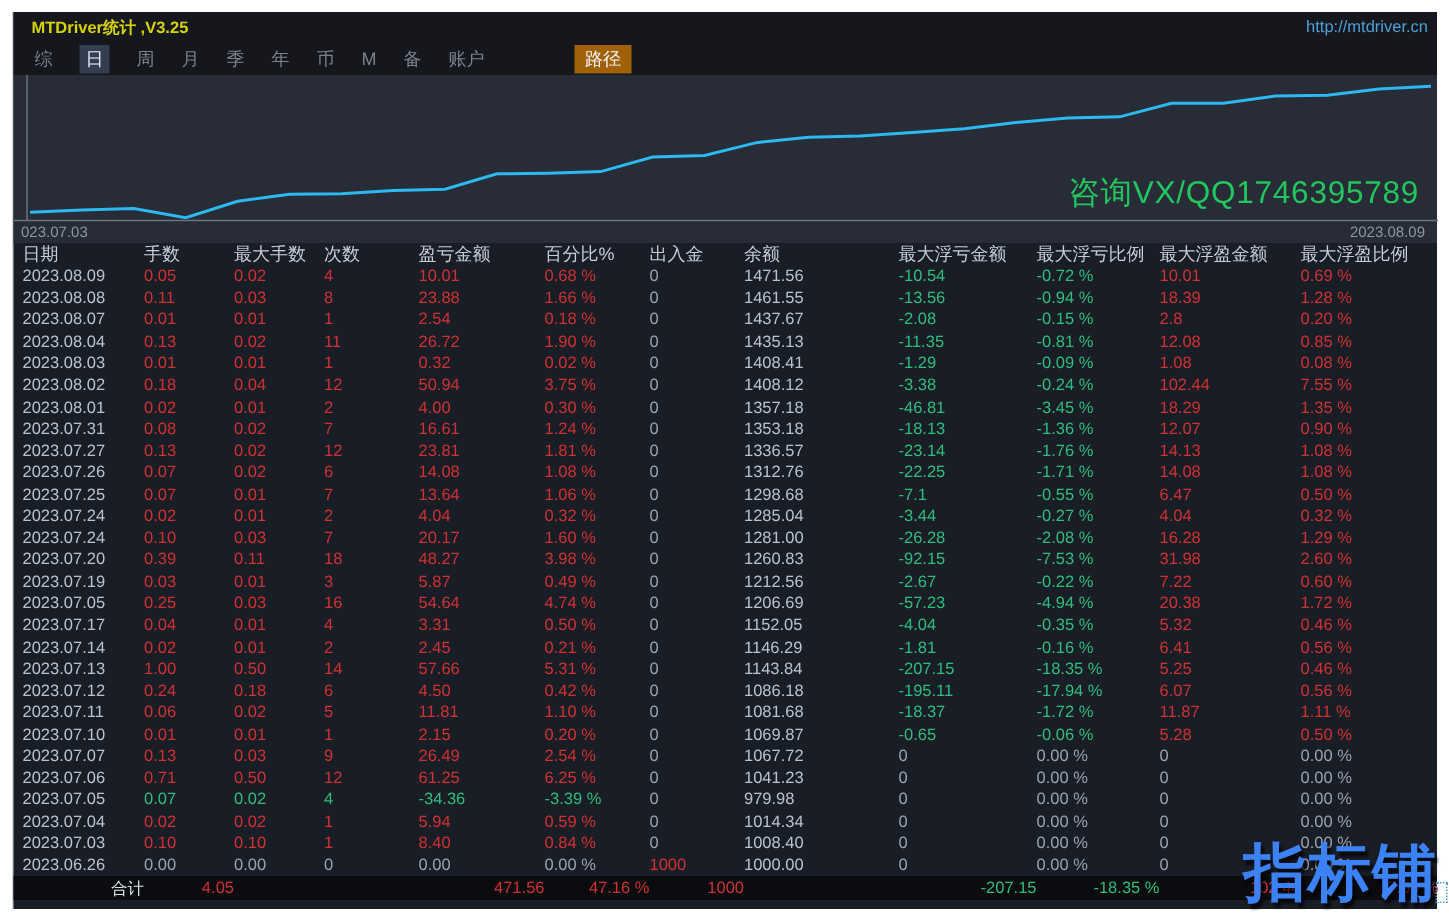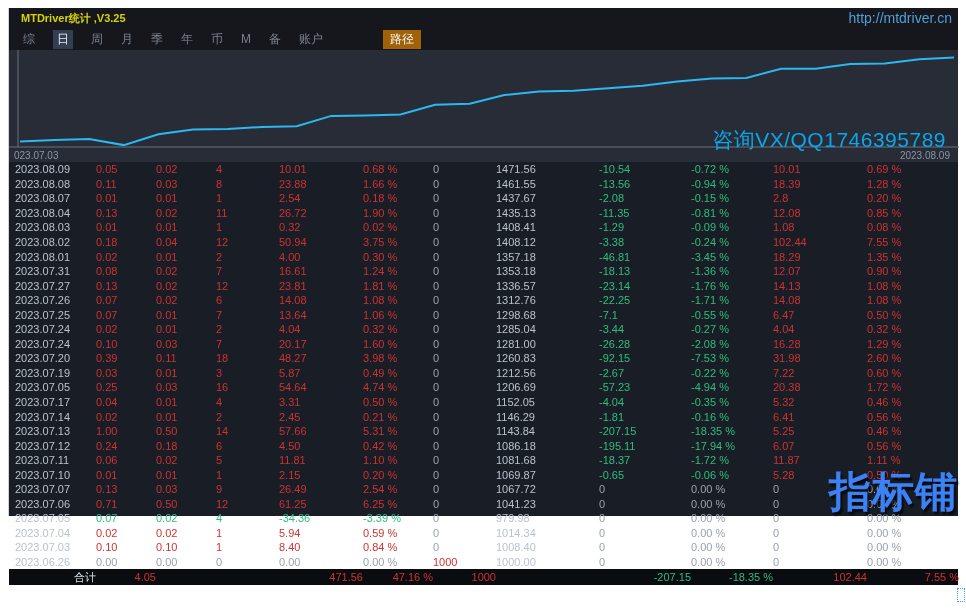--- a/index.html
+++ b/index.html
@@ -1,32 +1,32 @@
 <!DOCTYPE html>
 <html><head>
 <meta charset="utf-8">
 <style>
   html,body{margin:0;padding:0;width:966px;height:610px;background:#ffffff;overflow:hidden;
     font-family:"Liberation Sans","DejaVu Sans",sans-serif;}
-  .window{position:absolute;left:8px;top:8px;width:950px;height:508px;background:#191d26;
+  .window{position:absolute;left:8px;top:8px;width:950px;height:598px;background:#191d26;
     border-left:1px solid #cfd4da;box-sizing:border-box;}
   
   .titlebar{height:20px;background:#15171c;display:flex;align-items:center;justify-content:space-between;
     padding:0 6px 0 12px;}
   .title{color:#d6d400;font-size:11px;font-weight:bold;}
-  .url{color:#4f9fd8;font-size:14px;}
+  .url{color:#4f9fd8;font-size:11px;}
   
   .menubar{height:22px;background:#15171c;display:flex;align-items:center;gap:14px;padding-left:14px;}
   .menu-item{color:#79828f;font-size:12px;cursor:default;}
   .menu-item.selected{background:#333e50;color:#e8edf4;padding:1px 4px;}
   .path-btn{margin-left:46px;background:#a16207;color:#f2f5f9;font-size:12px;padding:1px 7px;}
   
   .chart{position:relative;height:112px;background:#272c36;}
   .chart svg{position:absolute;left:0;top:0;}
-  .annotation{position:absolute;right:12px;top:76px;color:#0ea5e9;font-size:21px;letter-spacing:.5px;}
+  .annotation{position:absolute;right:12px;top:64px;color:#22c55e;font-size:21px;letter-spacing:.5px;}
   .xlab{position:absolute;bottom:1px;color:#8d96a4;font-size:10px;}
   .xlab.left{left:5px;} .xlab.right{right:8px;}
   
   .table{position:relative;}
   .trow{display:grid;grid-template-columns:87px 60px 60px 63px 84px 70px 63px 103px 92px 82px 94px 92px;
     height:14.55px;align-items:center;font-size:11px;}
   .trow.header{height:15px;color:#c6cdd8;font-size:12px;}
   .cell{white-space:nowrap;overflow:hidden;}
   .cell:first-child{padding-left:6px;}
   .c-r{color:#cf3232;} .c-g{color:#2fbd7e;} .c-d{color:#b9c2ce;} .c-m{color:#99a2af;} .c-w{color:#dde3ea;}
@@ -68,20 +68,34 @@
       <line x1="9" y1="0" x2="9" y2="97" stroke="#6a7382" stroke-width="1"></line>
       <line x1="0" y1="97" x2="950" y2="97" stroke="#6a7382" stroke-width="1"></line>
       <polyline id="balance-line" points="11.0,91.5 45.6,90.0 80.2,89.0 114.8,95.1 149.4,84.2 184.0,79.5 218.6,79.1 253.1,77.0 287.7,76.2 322.3,65.9 356.9,65.5 391.5,64.4 426.1,54.7 460.7,53.7 495.3,45.1 529.9,41.5 564.5,40.7 599.1,38.3 633.7,35.8 668.3,31.6 702.9,28.6 737.4,27.9 772.0,18.8 806.6,18.8 841.2,14.0 875.8,13.5 910.4,9.3 945.0,7.5" fill="none" stroke="#2cb8f0" stroke-width="2"></polyline>
     </svg>
     <span class="annotation">咨询VX/QQ1746395789</span>
     <span class="xlab left">023.07.03</span>
     <span class="xlab right">2023.08.09</span>
   </div>
 
   <div class="table">
+    <div class="trow header" id="header-row">
+        <span class="cell">日期</span>
+        <span class="cell">手数</span>
+        <span class="cell">最大手数</span>
+        <span class="cell">次数</span>
+        <span class="cell">盈亏金额</span>
+        <span class="cell">百分比%</span>
+        <span class="cell">出入金</span>
+        <span class="cell">余额</span>
+        <span class="cell">最大浮亏金额</span>
+        <span class="cell">最大浮亏比例</span>
+        <span class="cell">最大浮盈金额</span>
+        <span class="cell">最大浮盈比例</span>
+      </div>
     <div id="table-body">
         <div class="trow ">
           <span class="cell c-d">2023.08.09</span>
           <span class="cell c-r">0.05</span>
           <span class="cell c-r">0.02</span>
           <span class="cell c-r">4</span>
           <span class="cell c-r">10.01</span>
           <span class="cell c-r">0.68 %</span>
           <span class="cell c-m">0</span>
           <span class="cell c-d">1471.56</span>

